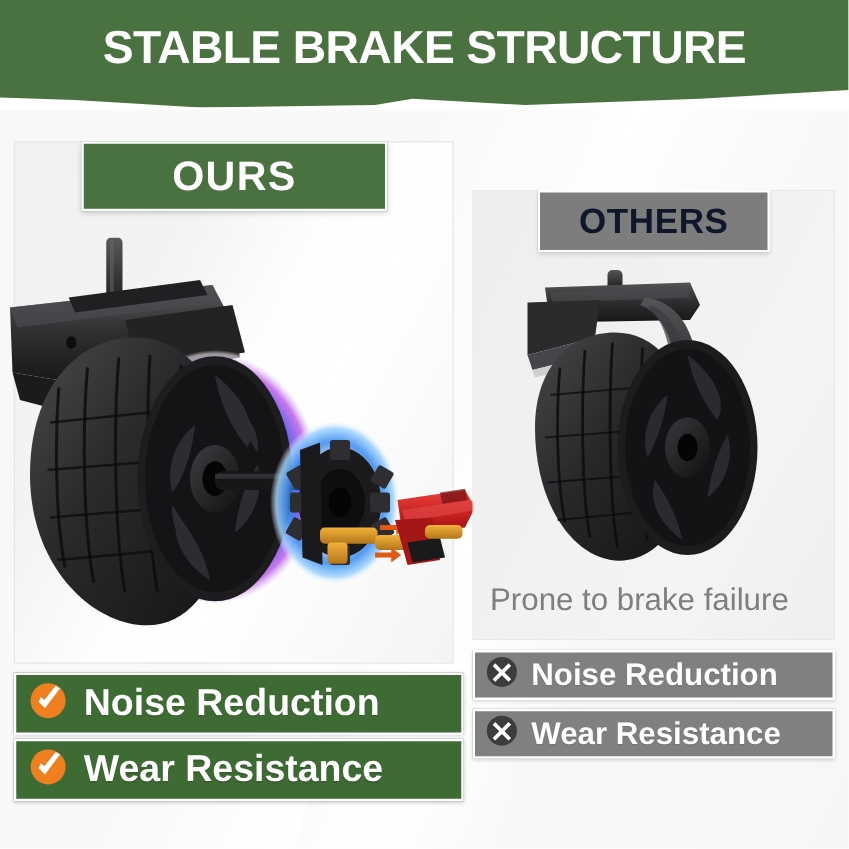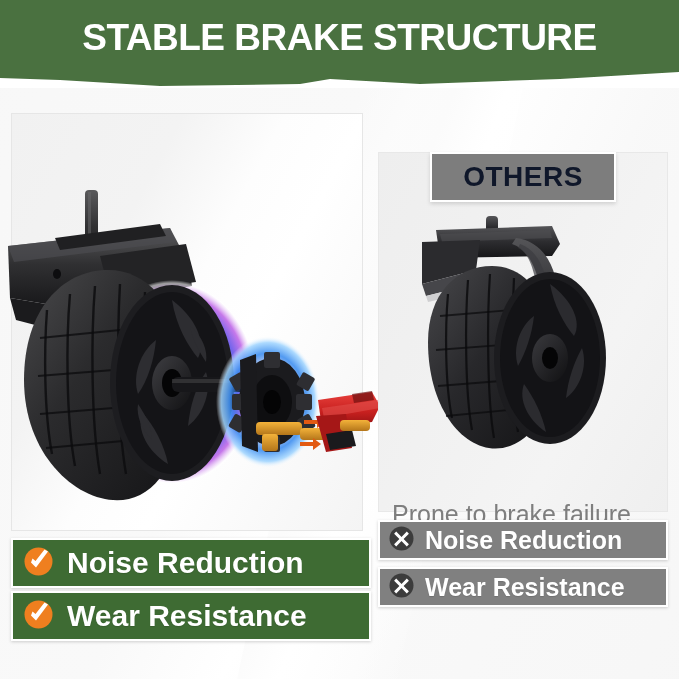--- a/index.html
+++ b/index.html
@@ -75,21 +75,20 @@
   
   .art { position:absolute; }
   .art svg { display:block; }
 
   
   .caption-fail {
     position:absolute; left:392px; top:466px; width:270px; height:36px;
     color:#7e7e7e; font-size:25px; font-weight:normal;
     font-family:"Liberation Sans", sans-serif;
     white-space:nowrap;
-    margin-top:34px;
   }
 
   
   .feat {
     position:absolute; display:flex; align-items:center;
     border:2px solid #ffffff;
     box-shadow:0 1px 3px rgba(0,0,0,0.18);
     color:#ffffff;
   }
   .feat-green { background:#3e6b33; }
@@ -248,20 +247,21 @@
         <path d="M318 210 L372 202 L380 216 L372 232 L322 238 Z" fill="url(#redG)"></path>
         <path d="M322 218 L378 210 L380 218 L324 228 Z" fill="#e2504c" opacity="0.55"></path>
         <path d="M316 226 L346 224 L352 258 L326 262 Z" fill="#a51717"></path>
         <path d="M326 244 L352 240 L356 256 L330 260 Z" fill="#1a1a1d"></path>
         <rect x="340" y="230" width="30" height="11" rx="4" fill="url(#goldG)"></rect>
         <path d="M352 204 L372 201 L374 210 L354 213 Z" fill="#6d0f0f" opacity="0.7"></path>
       </g>
     </svg>
   </div>
 
+  <div class="badge-ours">OURS</div>
 
   <div class="panel-right"></div>
 
   <div class="art" style="left:392px; top:208px; width:276px; height:256px;">
     <svg width="276" height="256" viewBox="0 0 276 256">
       <defs>
         <linearGradient id="tireG2" x1="0" y1="0" x2="1" y2="1">
           <stop offset="0%" stop-color="#48484b"></stop>
           <stop offset="45%" stop-color="#28282b"></stop>
           <stop offset="100%" stop-color="#131315"></stop>

